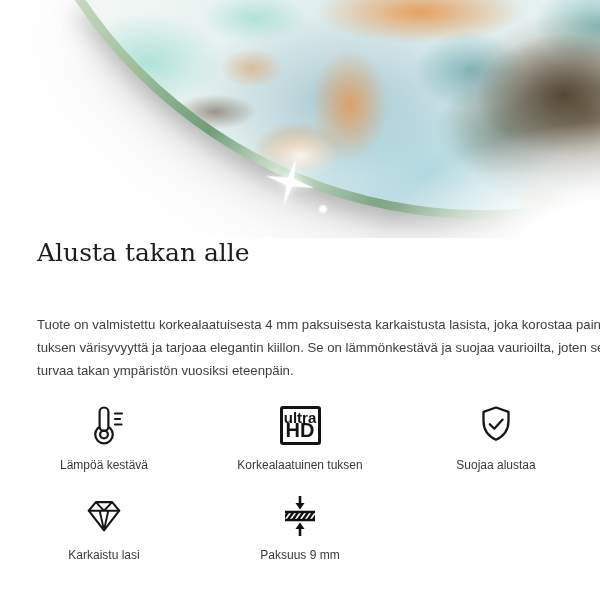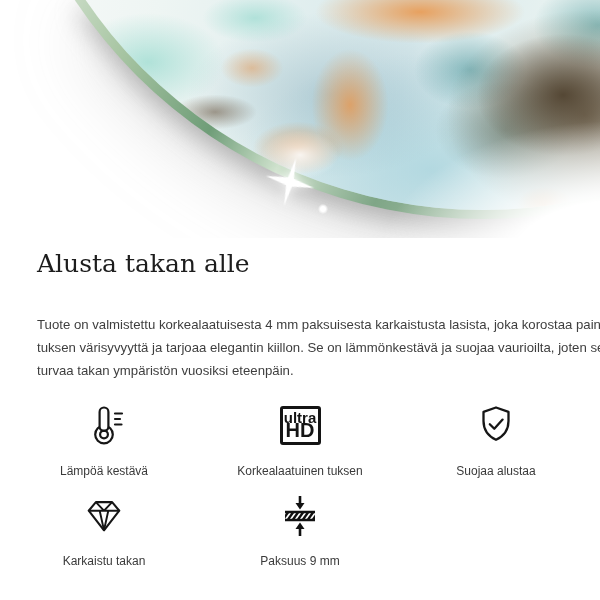--- a/index.html
+++ b/index.html
@@ -35,31 +35,31 @@
       radial-gradient(250px 150px at 430px 170px, rgba(165,210,220,0.75), rgba(165,210,220,0) 78%),
       linear-gradient(100deg,#f8faf9 0%,#eef5f3 25%,#e2efef 45%,#d8e9ec 65%,#e6f1f0 85%,#f2f7f6 100%);}
   .fade-overlay{position:absolute;inset:0;pointer-events:none;
     background:radial-gradient(330px 200px at 615px 265px, #ffffff 32%, rgba(255,255,255,0) 72%);}
   .sparkle{position:absolute;left:264px;top:156px;width:52px;height:52px;pointer-events:none;
     filter:drop-shadow(0 0 5px rgba(255,255,255,0.95));transform:rotate(14deg);}
   .sparkle-dot{position:absolute;left:318px;top:204px;width:10px;height:10px;border-radius:50%;
     background:radial-gradient(circle,#ffffff 0 35%,rgba(255,255,255,0) 75%);}
 
   
-  .heading{position:absolute;left:37px;top:229px;color:#1d1d1d;font-weight:400;
+  .heading{position:absolute;left:37px;top:218px;color:#1d1d1d;font-weight:400;
     font-family:"DejaVu Serif","Liberation Serif",serif;font-size:25px;line-height:35px;white-space:nowrap;}
   .desc{position:absolute;left:37px;top:313px;color:#3e3e3e;font-size:13.2px;line-height:23px;}
   .desc div{white-space:nowrap;}
 
   
   .features{position:absolute;left:0;top:402px;width:600px;display:grid;
     grid-template-columns:208px 184px 208px;}
   .feature{height:90px;display:flex;flex-direction:column;align-items:center;}
   .icon-box{height:46px;display:flex;align-items:center;justify-content:center;}
-  .feature-label{margin-top:16px;font-size:12px;line-height:14px;color:#3a3a3a;}
+  .feature-label{margin-top:10px;font-size:12px;line-height:14px;color:#3a3a3a;}
   .ultra-hd-box{width:35px;height:33px;border:3px solid #141414;border-radius:3px;
     display:flex;flex-direction:column;align-items:center;justify-content:center;color:#141414;}
   .ultra-hd-box .t1{font-size:15px;font-weight:bold;line-height:10px;letter-spacing:0;}
   .ultra-hd-box .t2{font-size:20px;font-weight:bold;line-height:15px;}
   svg .ln{stroke:#161616;fill:none;}
 </style>
 </head>
 <body>
 
 <div class="stage">
@@ -121,21 +121,21 @@
       <div class="feature-label">Suojaa alustaa</div>
     </div>
 
     <div class="feature">
       <div class="icon-box">
         <svg width="42" height="42" viewBox="0 0 44 44">
           <path class="ln" d="M13.5 8.5 H30.5 L38 17.5 L22 38 L6 17.5 Z" stroke-width="2.2" stroke-linejoin="round"></path>
           <path class="ln" d="M6 17.5 H38 M13.5 8.5 L22 17.5 L30.5 8.5 M17.5 17.5 L22 38 M26.5 17.5 L22 38" stroke-width="2" stroke-linejoin="round"></path>
         </svg>
       </div>
-      <div class="feature-label">Karkaistu takan</div>
+      <div class="feature-label">Karkaistu lasi</div>
     </div>
 
 
     <div class="feature">
       <div class="icon-box">
         <svg width="44" height="44" viewBox="0 0 44 44">
           <defs>
               <clipPath id="barClip">
                 <rect x="7" y="19.5" width="30" height="7"></rect>
               </clipPath>

